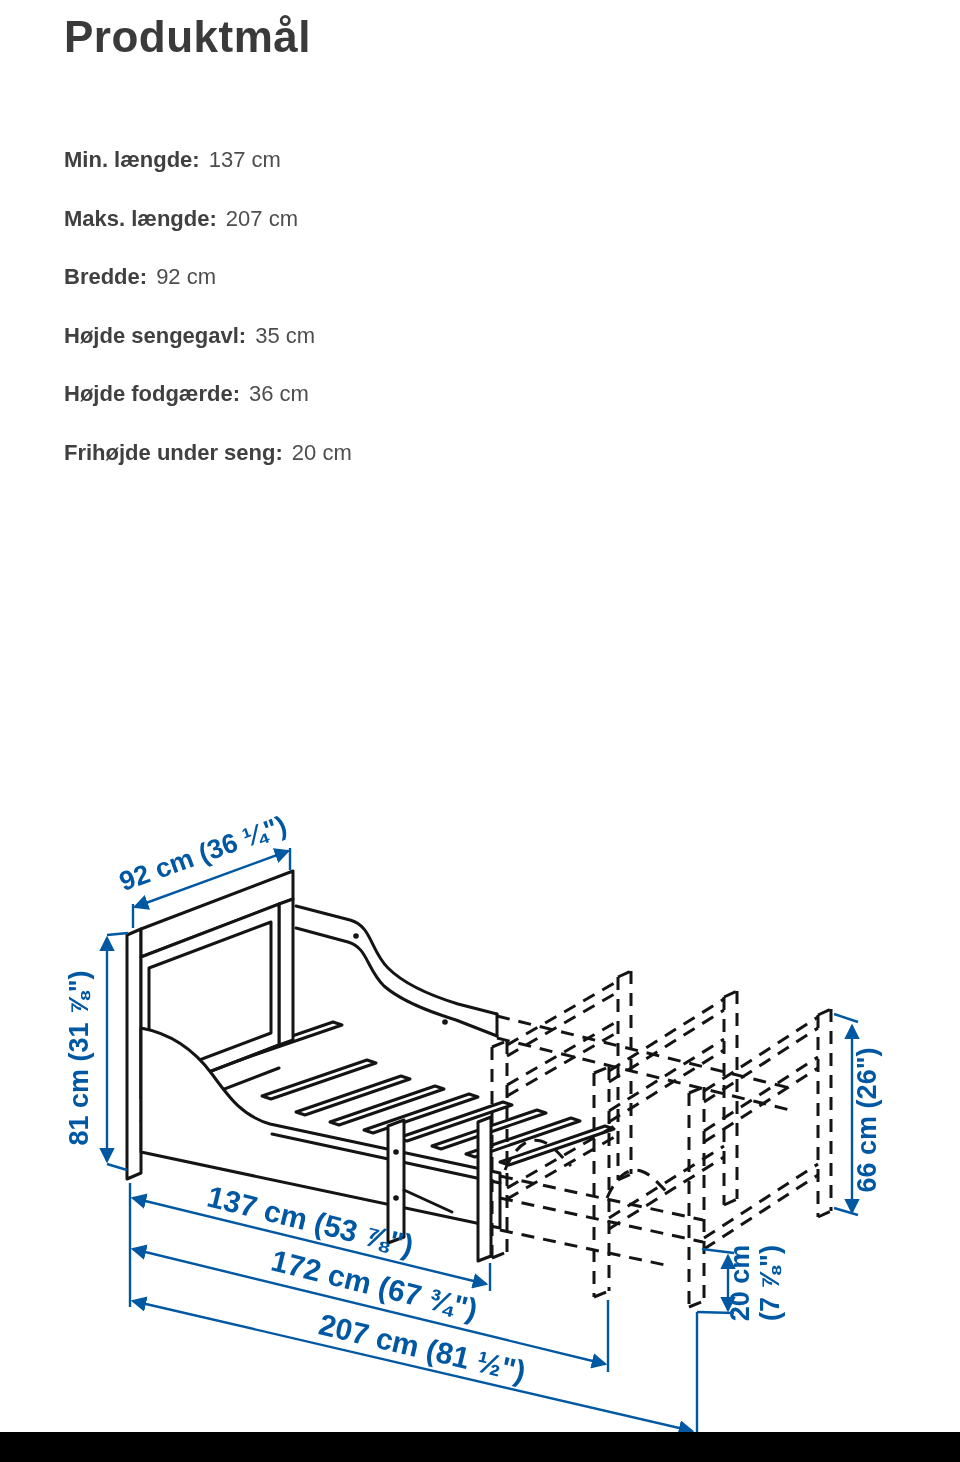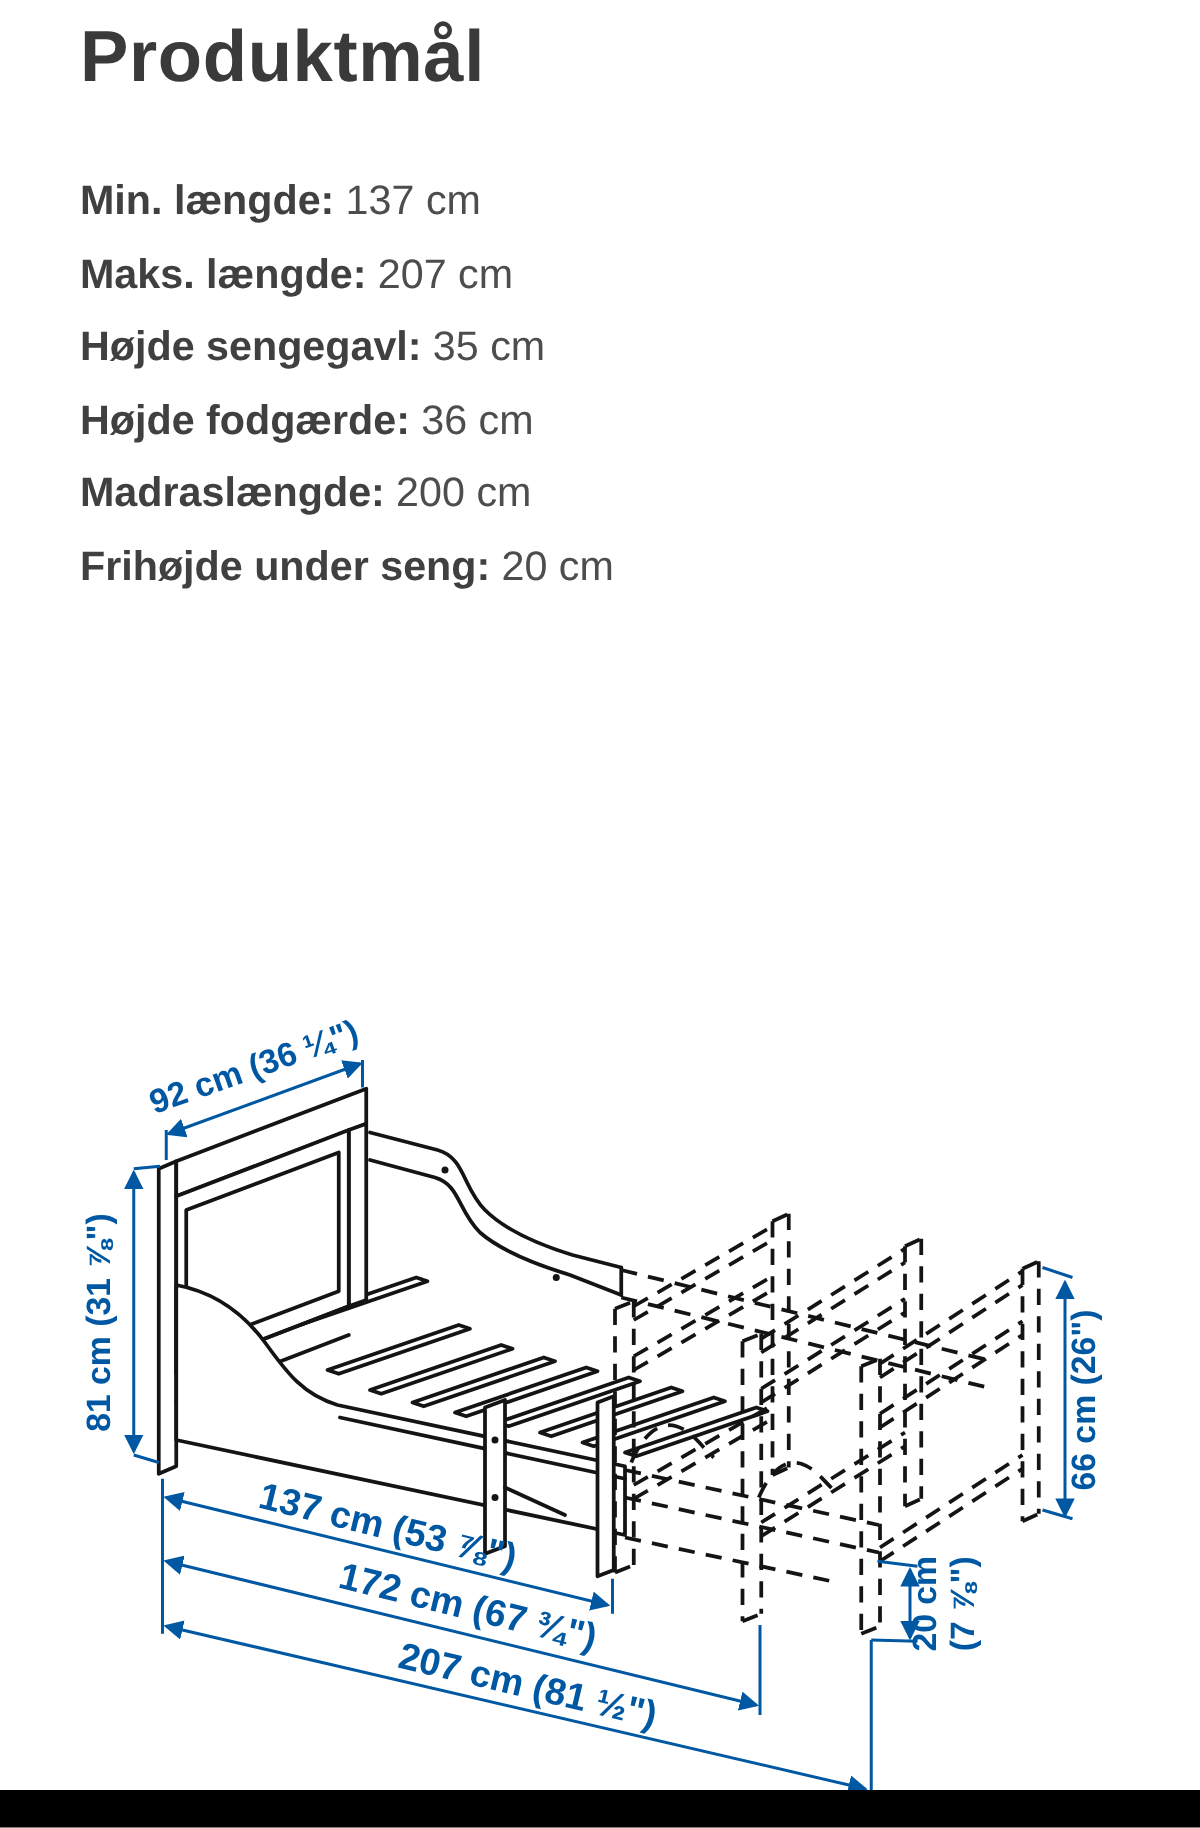--- a/index.html
+++ b/index.html
@@ -1,21 +1,21 @@
 <!DOCTYPE html>
 <html><head>
 <meta charset="utf-8">
 <style>
   html,body{margin:0;padding:0;background:#ffffff;}
   body{width:960px;height:1462px;position:relative;overflow:hidden;
        font-family:"Liberation Sans","DejaVu Sans",sans-serif;}
   .page-title{position:absolute;left:64px;top:12px;margin:0;
-       font-size:58px;font-weight:bold;color:#3a3a3a;letter-spacing:0.5px;}
+       font-size:44px;font-weight:bold;color:#3a3a3a;letter-spacing:0.5px;}
   .spec-list{position:absolute;left:64px;top:131px;}
-  .spec-row{font-size:33px;line-height:58.6px;color:#4a4a4a;white-space:nowrap;}
+  .spec-row{font-size:22px;line-height:58.6px;color:#4a4a4a;white-space:nowrap;}
   .spec-row .lbl{font-weight:bold;color:#404040;}
   .spec-row .val{font-weight:400;color:#4d4d4d;margin-left:9px;}
   .diagram{position:absolute;left:0;top:800px;}
   .bottom-bar{position:absolute;left:0;top:1432px;width:960px;height:30px;background:#000;}
   
   .ln{stroke:#141414;stroke-width:3;fill:none;stroke-linecap:round;stroke-linejoin:round;}
   .lnw{stroke:#141414;stroke-width:3;fill:#ffffff;stroke-linejoin:round;}
   .dsh{stroke:#141414;stroke-width:3;fill:none;stroke-dasharray:13 9;stroke-linecap:butt;}
   .blu{stroke:#0058a3;stroke-width:2.4;fill:none;}
   .blutxt{fill:#0058a3;font-weight:bold;font-size:27px;
@@ -25,23 +25,23 @@
   .dot{fill:#141414;}
 </style>
 </head>
 <body>
 
 <h1 class="page-title">Produktmål</h1>
 
 <div class="spec-list">
   <div class="spec-row"><span class="lbl">Min. længde:</span><span class="val">137 cm</span></div>
   <div class="spec-row"><span class="lbl">Maks. længde:</span><span class="val">207 cm</span></div>
+  <div class="spec-row"><span class="lbl">Bredde:</span><span class="val">92 cm</span></div>
   <div class="spec-row"><span class="lbl">Højde sengegavl:</span><span class="val">35 cm</span></div>
   <div class="spec-row"><span class="lbl">Højde fodgærde:</span><span class="val">36 cm</span></div>
-  <div class="spec-row"><span class="lbl">Madraslængde:</span><span class="val">200 cm</span></div>
   <div class="spec-row"><span class="lbl">Frihøjde under seng:</span><span class="val">20 cm</span></div>
 </div>
 
 <svg class="diagram" width="960" height="632" viewBox="0 0 960 632" xmlns="http://www.w3.org/2000/svg">
   <defs>
     <marker id="arr" viewBox="0 0 10 10" refX="8.5" refY="5" markerWidth="6.5" markerHeight="6.5" orient="auto-start-reverse">
       <path d="M0,0 L10,5 L0,10 z" fill="#0058a3"></path>
     </marker>
   </defs>
 

